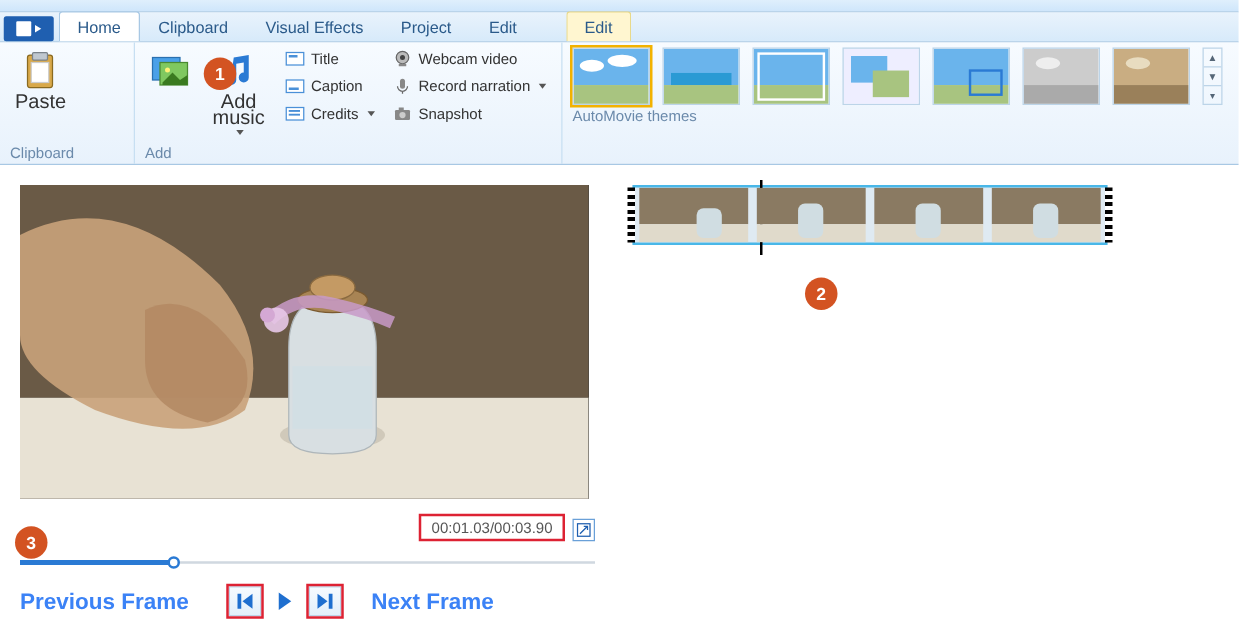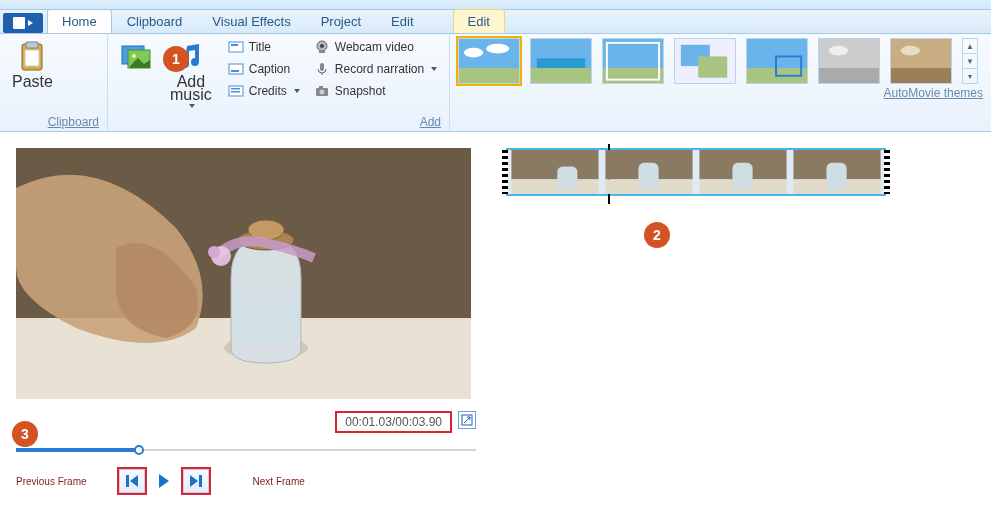--- a/index.html
+++ b/index.html
@@ -8,49 +8,49 @@
   .tabstrip { height: 24px; background: linear-gradient(#e9f3fc,#d7eafa); border-bottom: 1px solid #a8c8e4; display: flex; align-items: flex-end; }
   .wmm-badge { width: 40px; height: 20px; margin: 2px 4px 0 3px; background: #1f5fb0; border-radius: 2px; display: flex; align-items: center; justify-content: center; gap: 3px; }
   .wmm-badge .sq { width: 12px; height: 12px; background: #fff; border-radius: 1px; }
   .wmm-badge .tri { width: 0; height: 0; border-left: 5px solid #fff; border-top: 3px solid transparent; border-bottom: 3px solid transparent; }
   .tab { padding: 4px 14px 4px 14px; font-size: 13px; color: #2a5a8a; cursor: pointer; border: 1px solid transparent; border-bottom: none; }
   .tab.active { background: #fff; border-color: #a8c8e4; border-top-left-radius: 3px; border-top-right-radius: 3px; text-align: right; }
   .tab.context { background: #fff6d0; border: 1px solid #e8d98a; border-bottom: none; border-top-left-radius: 3px; border-top-right-radius: 3px; margin-left: 24px; }
   .ribbon { height: 98px; background: linear-gradient(#f7fbff,#e8f2fc); border-bottom: 1px solid #a8c8e4; display: flex; }
   .group { border-right: 1px solid #c7dff2; padding: 4px 8px 2px 8px; display: flex; flex-direction: column; justify-content: space-between; }
   .group-body { display: flex; gap: 10px; align-items: flex-start; flex: 1; }
-  .group-label { text-align: right; font-size: 12px; color: #6b8aab; padding-top: 2px; text-decoration: underline; }
+  .group-label { text-align: left; font-size: 12px; color: #6b8aab; padding-top: 2px; }
   .big-btn { display: flex; flex-direction: column; align-items: center; justify-content: flex-start; gap: 3px; padding: 2px 4px; cursor: pointer; text-align: center; }
   .big-btn .ico { width: 32px; height: 32px; }
   .big-btn span { font-size: 16px; line-height: 13px; color: #333; }
   .small-stack { display: flex; flex-direction: column; gap: 4px; }
   .small-item { display: flex; align-items: center; gap: 5px; font-size: 12px; color: #333; cursor: pointer; padding: 1px 2px; }
   .small-item .ico { width: 16px; height: 16px; }
   .caret { width: 0; height: 0; border-left: 3px solid transparent; border-right: 3px solid transparent; border-top: 4px solid #555; display: inline-block; margin-left: 2px; }
   .themes { flex: 1; display: flex; flex-direction: column; padding: 4px 8px 2px 8px; }
   .themes-row { display: flex; gap: 10px; align-items: center; }
   .theme-thumb { width: 62px; height: 46px; border: 1px solid #bcd4e8; background: #eef6fd; cursor: pointer; position: relative; overflow: hidden; }
   .theme-thumb.sel { outline: 2px solid #f2b200; outline-offset: 0; }
   .theme-sky { position: absolute; inset: 0; }
   .themes-scroll { width: 16px; height: 46px; display: flex; flex-direction: column; border: 1px solid #bcd4e8; }
   .themes-scroll div { flex: 1; display: flex; align-items: center; justify-content: center; font-size: 8px; color: #567; cursor: pointer; border-bottom: 1px solid #bcd4e8; }
   .themes-scroll div:last-child { border-bottom: none; }
   .workspace { display: flex; height: calc(509px - 10px - 24px - 98px); padding: 16px; gap: 30px; }
   .preview-col { width: 460px; display: flex; flex-direction: column; position: relative; }
   .preview { width: 455px; height: 258px; background: #1c1c1c; position: relative; overflow: hidden; }
   .preview-img { position: absolute; inset: 0; }
-  .time-row { display: flex; justify-content: flex-end; align-items: flex-start; gap: 6px; margin-top: 12px; position: relative; }
+  .time-row { display: flex; justify-content: flex-end; align-items: flex-end; gap: 6px; margin-top: 12px; position: relative; }
   .time-box { border: 2px solid #d23; padding: 2px 8px; font-size: 12px; color: #555; }
   .full-ico { width: 18px; height: 18px; border: 1px solid #6aa0d8; display: flex; align-items: center; justify-content: center; color: #1f5fb0; cursor: pointer; font-size: 12px; }
   .slider { position: relative; height: 10px; margin-top: 12px; }
   .slider-track { position: absolute; left: 0; right: 0; top: 4px; height: 2px; background: #d0d8e0; }
   .slider-fill { position: absolute; left: 0; width: 120px; top: 3px; height: 4px; background: #2a7ad4; }
   .slider-thumb { position: absolute; left: 118px; top: 0; width: 10px; height: 10px; background: #fff; border: 2px solid #2a7ad4; border-radius: 50%; cursor: pointer; }
   .controls-row { display: flex; align-items: center; gap: 12px; margin-top: 14px; }
-  .ann-text { color: #7f1d1d; font-weight: 400; font-size: 10px; }
+  .ann-text { color: #3b82f6; font-weight: 700; font-size: 18px; }
   .ctrl-group { display: flex; gap: 6px; align-items: center; }
   .ctrl-btn { width: 26px; height: 24px; border: 1px solid #bcd4e8; background: linear-gradient(#f6fbff,#e3effa); display: flex; align-items: center; justify-content: center; cursor: pointer; }
   .ctrl-btn.boxed { outline: 2px solid #d23; }
   .play-glyph { width: 0; height: 0; border-left: 10px solid #1f6fcf; border-top: 7px solid transparent; border-bottom: 7px solid transparent; }
   .step-glyph { display: flex; align-items: center; gap: 1px; }
   .step-glyph .bar { width: 3px; height: 12px; background: #1f6fcf; }
   .step-glyph .tri { width: 0; height: 0; border-top: 6px solid transparent; border-bottom: 6px solid transparent; }
   .step-glyph.prev .tri { border-right: 8px solid #1f6fcf; }
   .step-glyph.next .tri { border-left: 8px solid #1f6fcf; }
   .timeline-col { flex: 1; position: relative; }
@@ -281,21 +281,21 @@
         <div class="ctrl-btn" style="border:none;background:none">
           <div class="play-glyph"></div>
         </div>
         <div class="ctrl-btn boxed">
           <div class="step-glyph next">
               <div class="tri"></div>
               <div class="bar"></div>
             </div>
         </div>
       </div>
-      <span class="ann-text" style="margin-left:32px">Next Frame</span>
+      <span class="ann-text" style="margin-left:12px">Next Frame</span>
     </div>
   </div>
 
   <div class="timeline-col">
     <div class="clip">
       <div class="clip-sprocket left"></div>
       <div class="clip-sprocket right"></div>
       <div class="playhead"></div>
       <div class="clip-frame">
           <svg viewBox="0 0 95 48" width="100%" height="100%">

